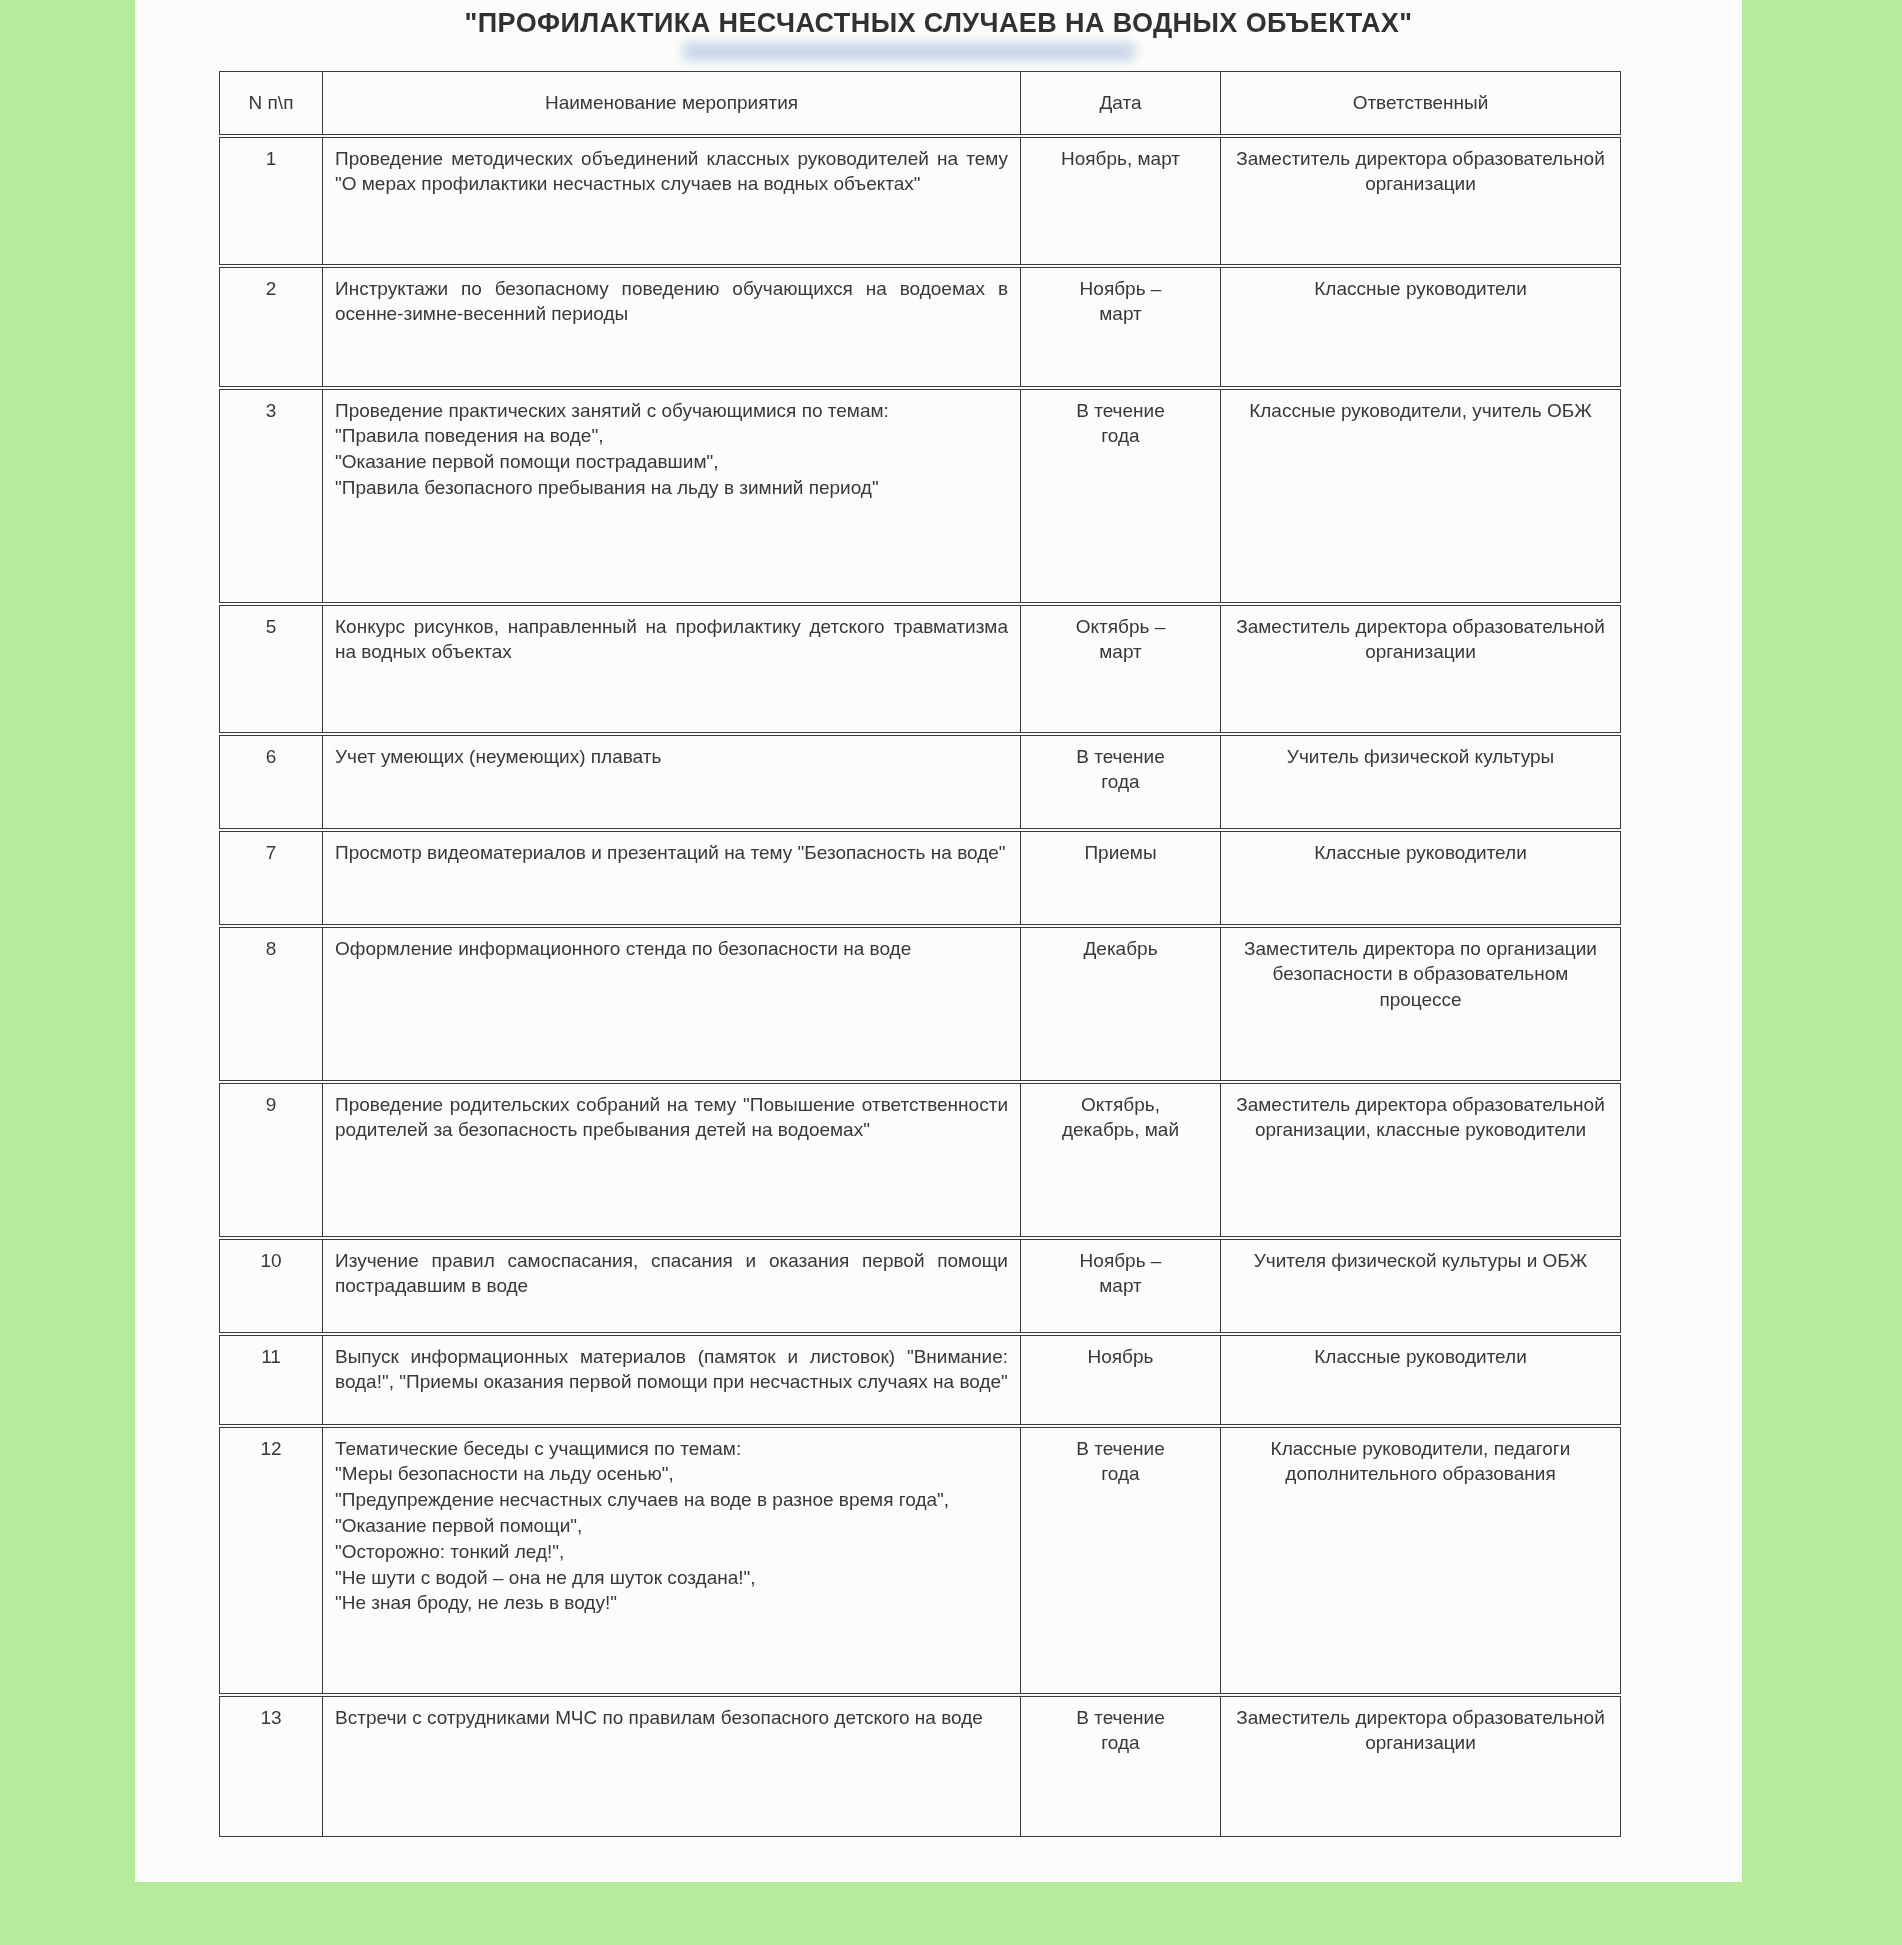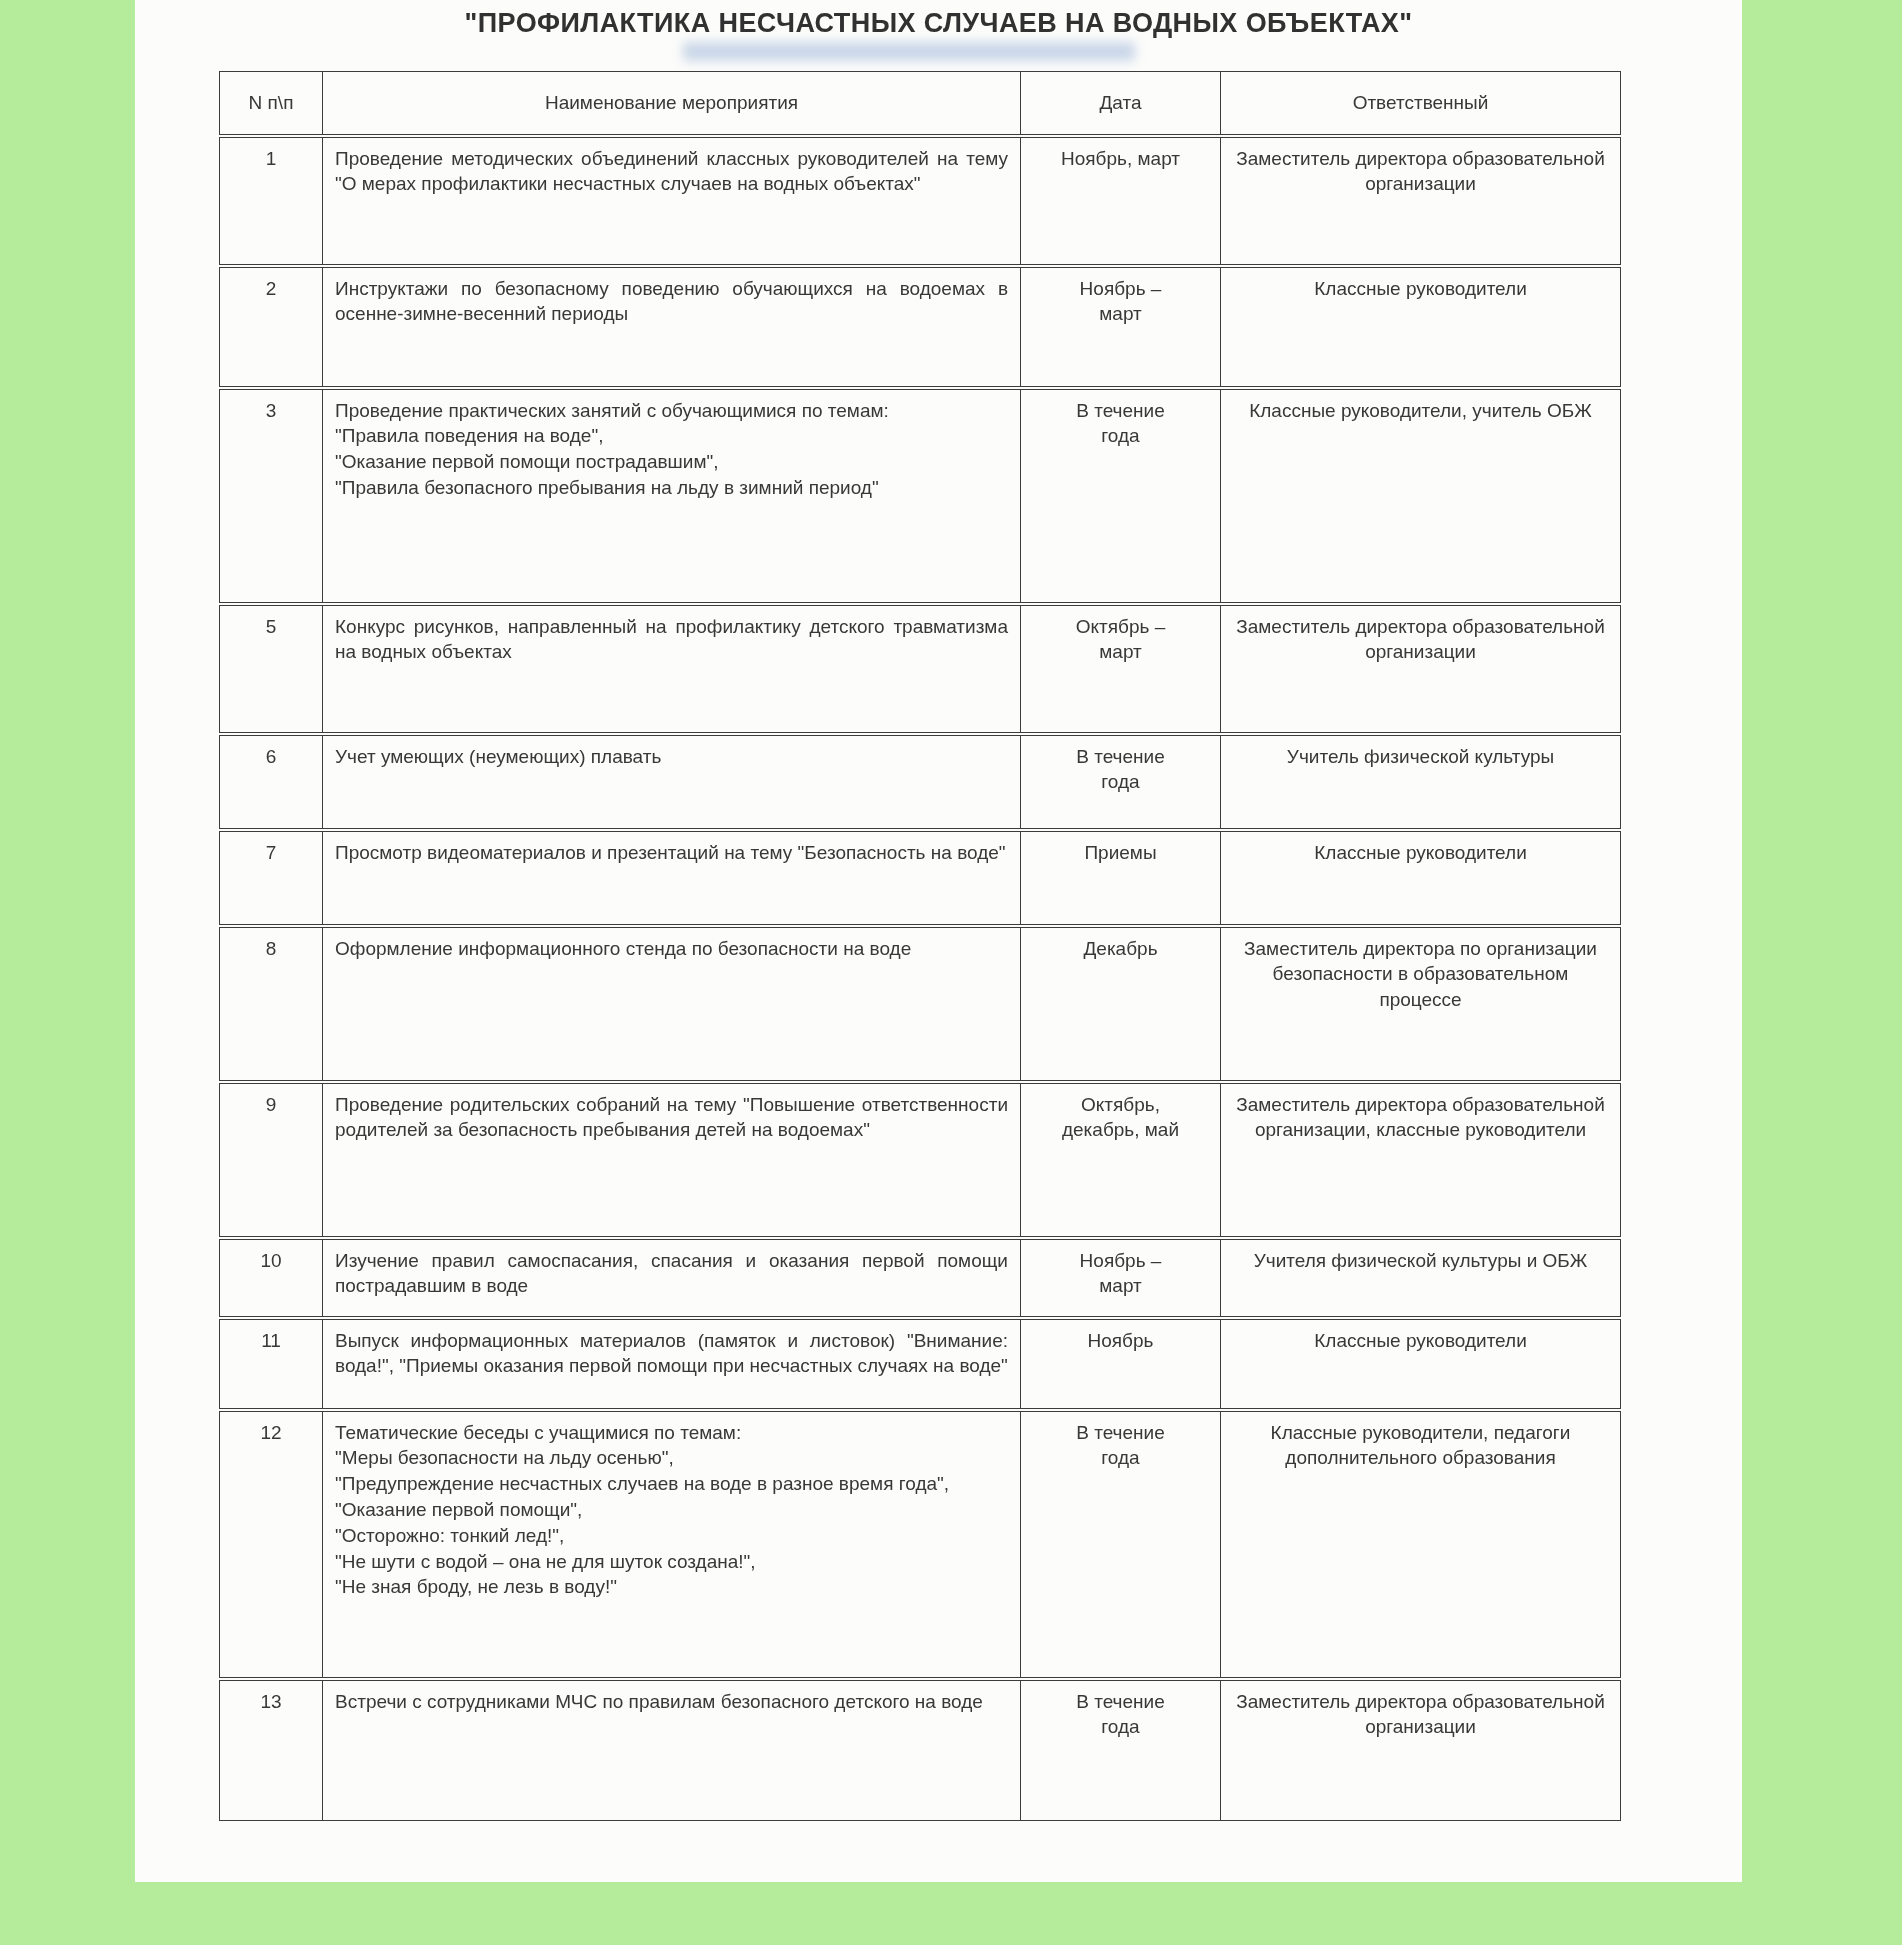--- a/index.html
+++ b/index.html
@@ -74,21 +74,21 @@
   .c-date{text-align:center;white-space:pre-line;}
   .c-resp{text-align:center;}
   tbody tr:nth-child(1)  td{height:128px;}
   tbody tr:nth-child(2)  td{height:120px;}
   tbody tr:nth-child(3)  td{height:214px;}
   tbody tr:nth-child(4)  td{height:128px;}
   tbody tr:nth-child(5)  td{height:94px;}
   tbody tr:nth-child(6)  td{height:94px;}
   tbody tr:nth-child(7)  td{height:154px;}
   tbody tr:nth-child(8)  td{height:154px;}
-  tbody tr:nth-child(9)  td{height:78px;}
+  tbody tr:nth-child(9)  td{height:94px;}
   tbody tr:nth-child(10) td{height:90px;}
   tbody tr:nth-child(11) td{height:267px;}
   tbody tr:nth-child(12) td{height:141px;}
 </style>
 </head>
 <body>
 
 <div class="sheet">
   <div class="doc-title">"ПРОФИЛАКТИКА НЕСЧАСТНЫХ СЛУЧАЕВ НА ВОДНЫХ ОБЪЕКТАХ"</div>
   <div class="smudge"></div>

